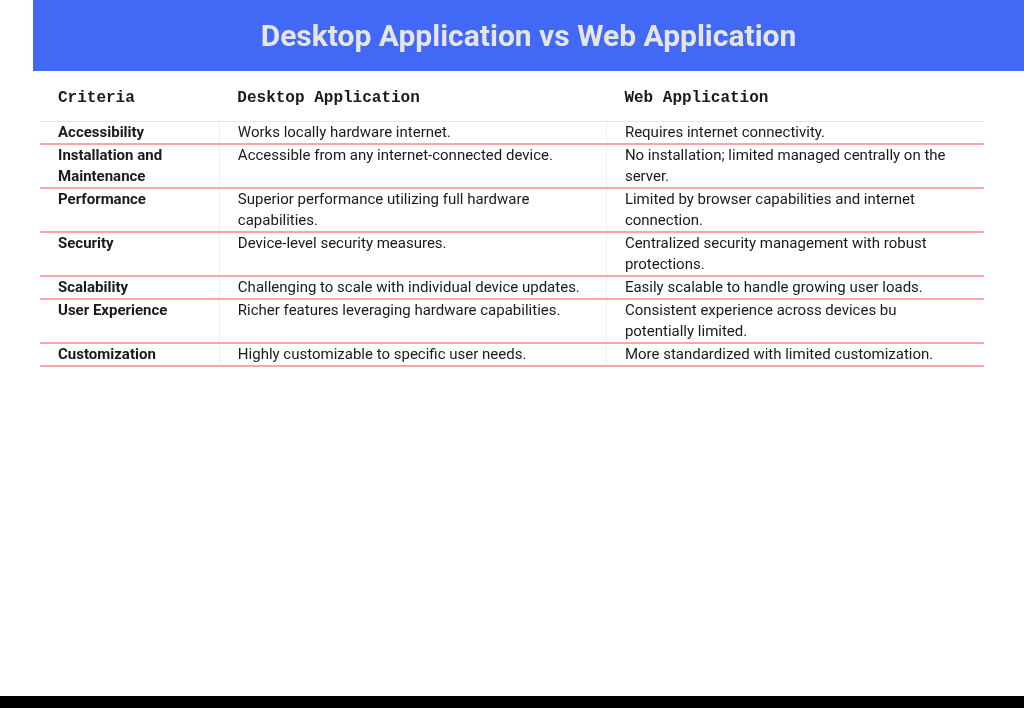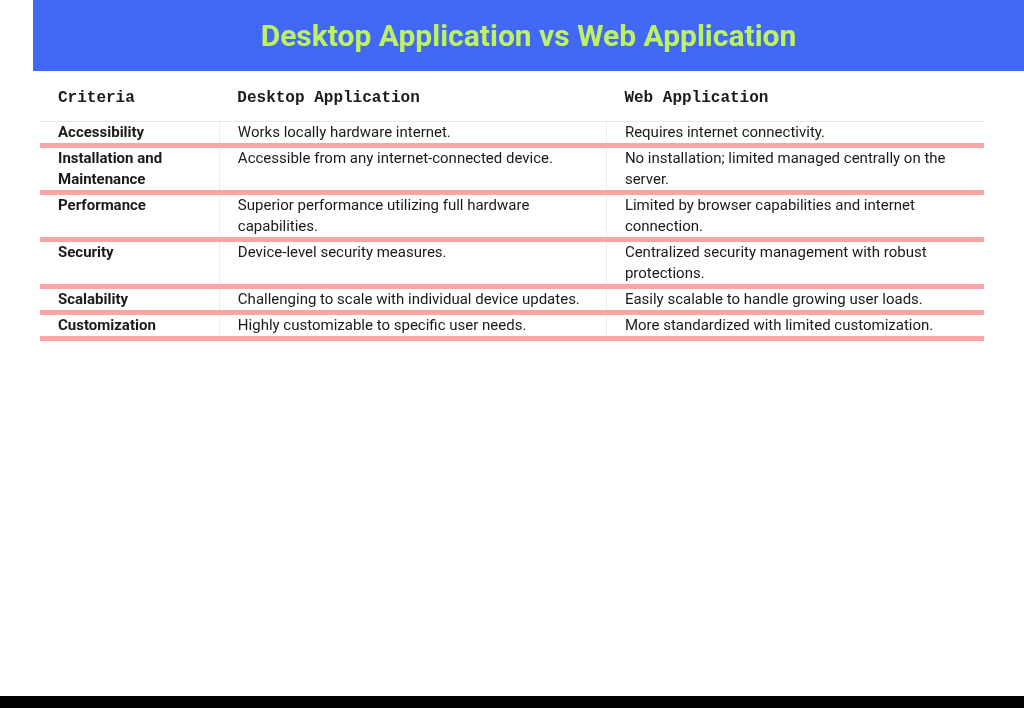--- a/index.html
+++ b/index.html
@@ -15,21 +15,21 @@
       overflow: hidden;
     }
     .container {
       width: 100%;
       height: 100%;
       display: flex;
       flex-direction: column;
     }
     .header {
       background: #4169f5;
-      color: #bef264;
+      color: #e5e5e5;
       text-align: center;
       padding: 18px 0;
       font-size: 30px;
       font-weight: 700;
       margin-left: 33px;
     }
     .table-wrap {
       padding: 0 40px;
       flex: 1;
     }
@@ -53,21 +53,21 @@
       font-size: 16px;
       color: #1a1a1a;
       padding: 18px 18px 14px 18px;
       border-bottom: 1px solid #e6e6e6;
       font-family: Liberation Mono, monospace;
     }
     .comparison-table td {
       padding: 0 18px;
       font-size: 15px;
       color: #1a1a1a;
-      border-bottom: 5px solid #fca5a5;
+      border-bottom: 2px solid #fca5a5;
       vertical-align: top;
       line-height: 1.4;
     }
     .comparison-table td.criteria {
       font-weight: 700;
       padding-right: 8px;
     }
     .comparison-table td.desktop {
       border-left: 1px solid #eeeeee;
       border-right: 1px solid #eeeeee;
@@ -118,20 +118,25 @@
           <td class="criteria">Security</td>
           <td class="desktop">Device-level security measures.</td>
           <td>Centralized security management with robust protections.</td>
         </tr>
         <tr>
           <td class="criteria">Scalability</td>
           <td class="desktop">Challenging to scale with individual device updates.</td>
           <td>Easily scalable to handle growing user loads.</td>
         </tr>
         <tr>
+          <td class="criteria">User Experience</td>
+          <td class="desktop">Richer features leveraging hardware capabilities.</td>
+          <td>Consistent experience across devices bu potentially limited.</td>
+        </tr>
+        <tr>
           <td class="criteria">Customization</td>
           <td class="desktop">Highly customizable to specific user needs.</td>
           <td>More standardized with limited customization.</td>
         </tr>
       </tbody>
     </table>
   </div>
 
   <div class="bottom-bar"></div>
 </div>

